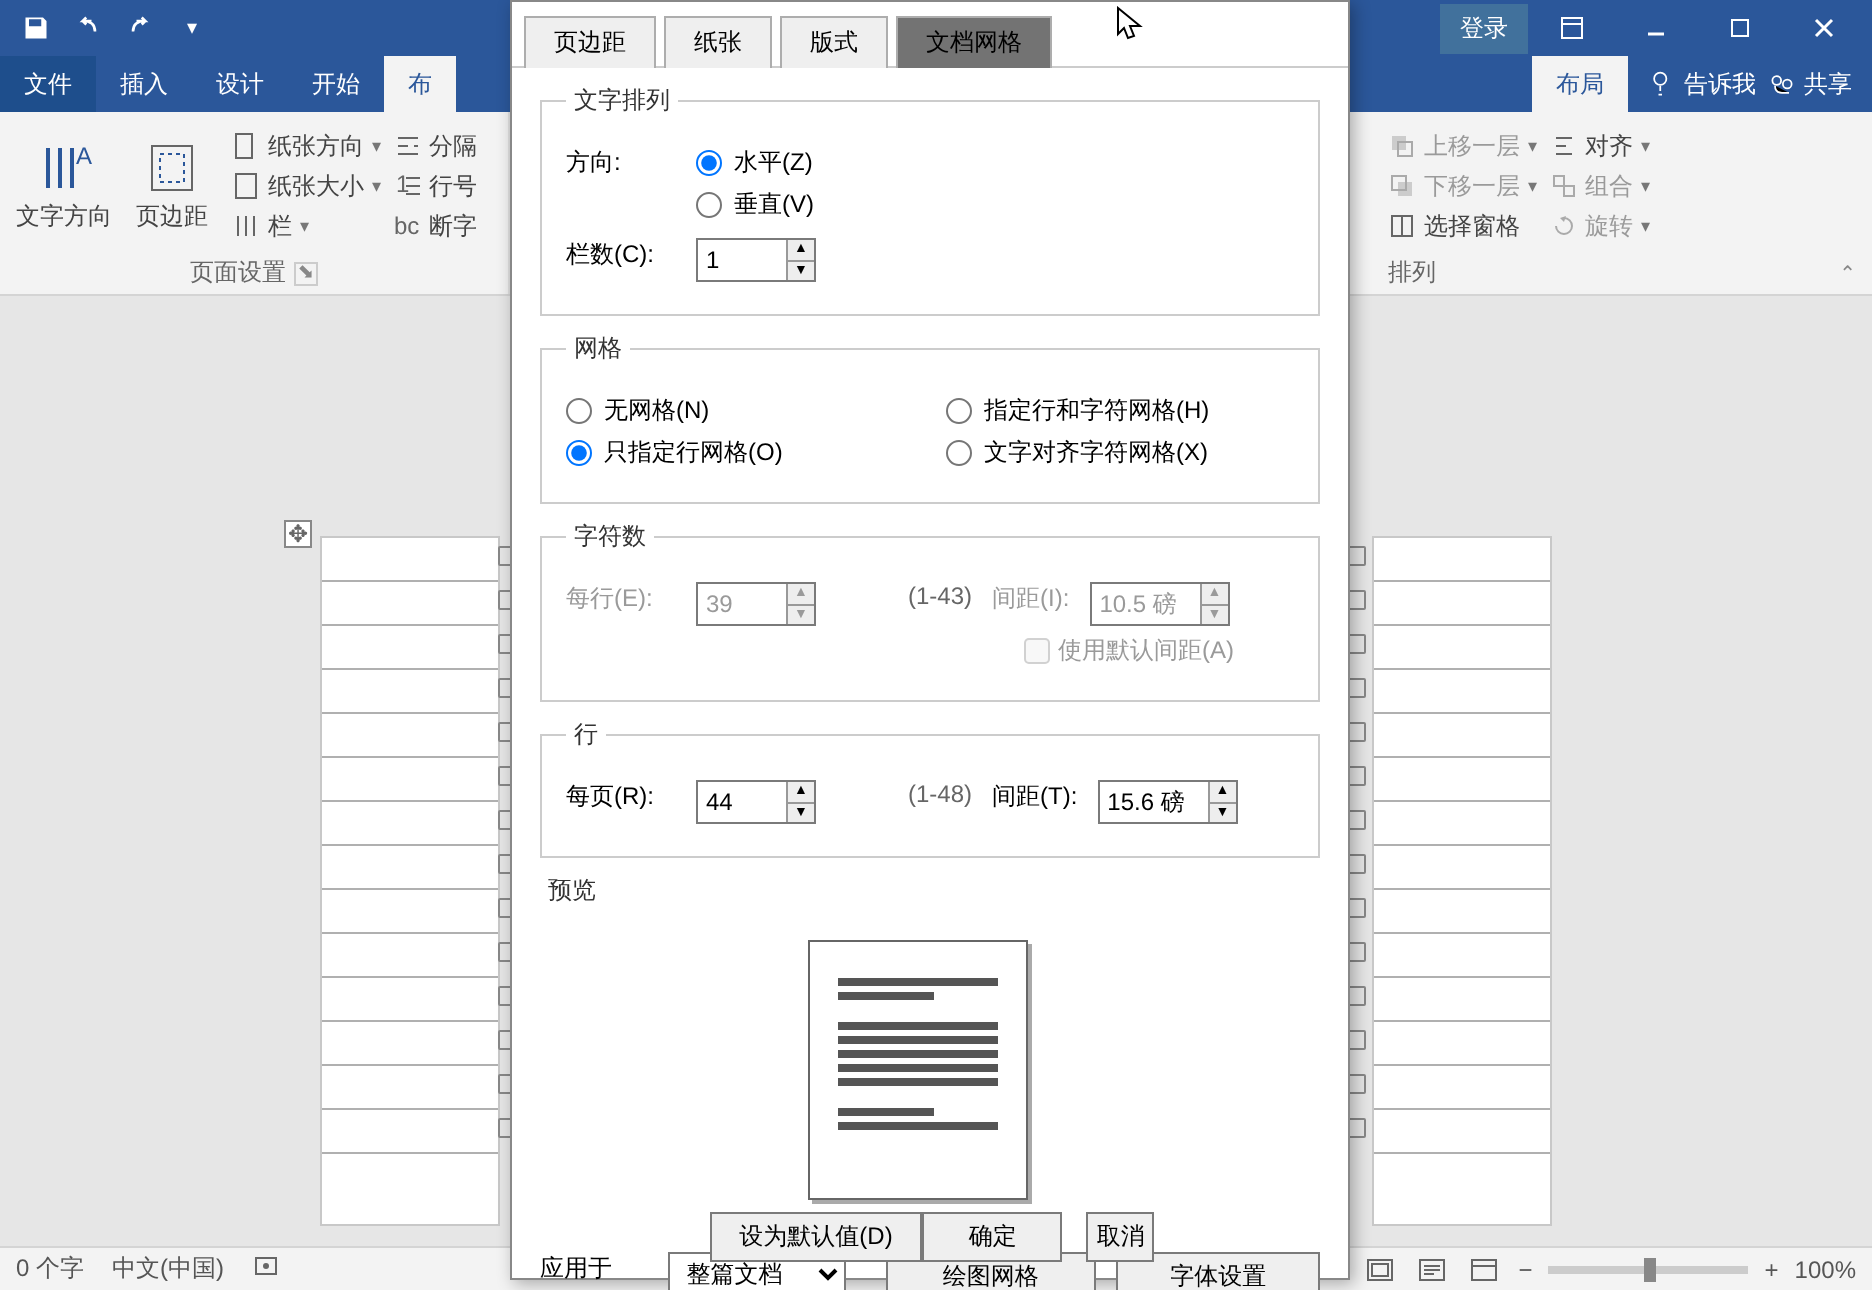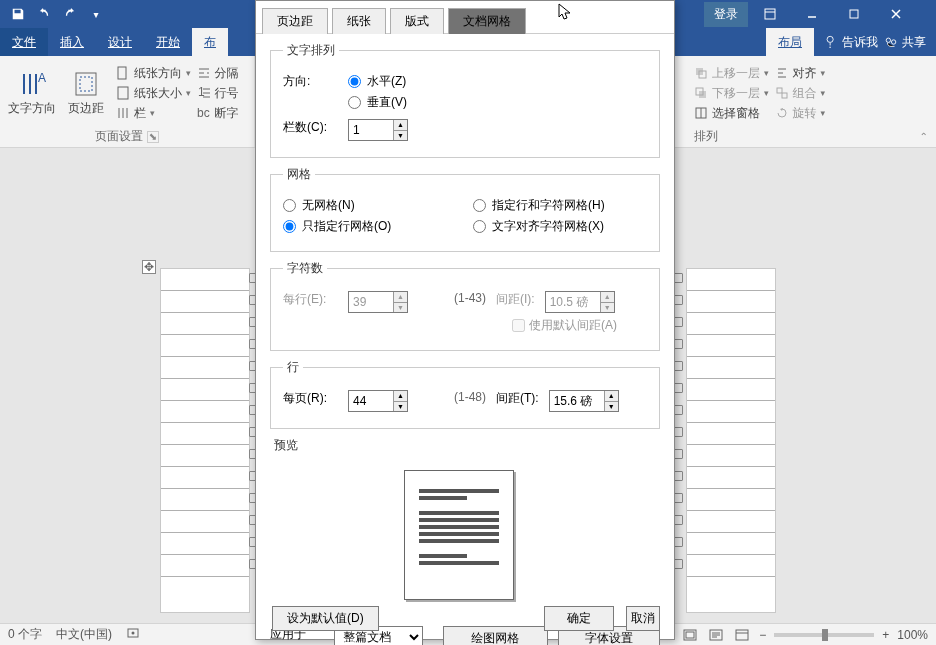--- a/index.html
+++ b/index.html
@@ -3,27 +3,27 @@
 <meta charset="utf-8">
 <style>
   * { box-sizing: border-box; margin: 0; padding: 0; font-family: "Microsoft YaHei", "Segoe UI", sans-serif; font-size: 12px; }
   body { width: 936px; height: 645px; overflow: hidden; background: #e6e6e6; position: relative; }
   
   
   .titlebar { background: #2b579a; height: 28px; display: flex; align-items: center; color: #fff; }
   .qat { display: flex; gap: 2px; padding: 0 6px; }
   .qat-btn { width: 24px; height: 24px; display: flex; align-items: center; justify-content: center; color: #fff; cursor: pointer; }
   .title-spacer { flex: 1; }
-  .title-right { display: flex; align-items: center; gap: 2px; padding-right: 20px; }
+  .title-right { display: flex; align-items: center; gap: 2px; padding-right: 4px; }
   .login-btn { background: #41719c; padding: 4px 10px; color:#fff; }
   .win-btn { width: 40px; height: 28px; display:flex; align-items:center; justify-content:center; color:#fff; }
   
   
   .ribbon-tabs { background: #2b579a; height: 28px; display: flex; align-items: stretch; color:#fff; }
-  .rtab { padding: 0 12px; display:flex; align-items:center; cursor:pointer;text-decoration:underline; }
+  .rtab { padding: 0 12px; display:flex; align-items:center; cursor:pointer; }
   .rtab.active { background:#f3f3f3; color:#2b579a; }
   .rtab.file { background:#1e4e8c; }
   .rtabs-right { margin-left:auto; display:flex; align-items:center; gap:6px; padding:0 10px; }
   .rtab-small { display:flex; align-items:center; gap:4px; font-size:12px; }
   
   
   .ribbon { background:#f3f3f3; height:92px; border-bottom:1px solid #d4d4d4; display:flex; }
   .rgroup { border-right:1px solid #e1e1e1; padding:4px 8px 2px 8px; display:flex; flex-direction:column; }
   .rgroup-body { flex:1; display:flex; gap:6px; }
   .rgroup-label { text-align:center; color:#666; font-size:11px; padding-top:2px; display:flex; justify-content:center; align-items:center; gap:4px;}
@@ -64,21 +64,21 @@
   .disabled { color:#9a9a9a;}
   .disabled input { background:#f5f5f5; color:#9a9a9a;}
   .chk { display:flex; align-items:center; gap:4px;}
   .preview { display:flex; justify-content:center; padding:6px 0;}
   .preview-page { width:110px; height:130px; border:1px solid #666; box-shadow:2px 2px 0 #aaa; padding:18px 14px;}
   .preview-page .pl { height:4px; background:#555; margin-bottom:3px;}
   .preview-page .pl.short { width:60%;}
   .preview-page .gap { height:8px;}
   select { height:22px; border:1px solid #7a7a7a; background:#fff; padding:0 4px;}
   .btn { border:1px solid #7a7a7a; background:#efefef; padding:3px 14px; cursor:pointer;}
-  .dlg-footer { position:absolute; bottom:8px; left:16px; right:14px; display:flex; justify-content:space-between; align-items:center;}
+  .dlg-footer { position:absolute; bottom:8px; left:16px; right:14px; display:flex; justify-content:center; align-items:center;}
   .dlg-footer-right { display:flex; gap:12px;}
   .cursor-arrow { position:absolute; pointer-events:none; }
   
   
   .statusbar { position:absolute; bottom:0; left:0; right:0; height:22px; background:#f3f3f3; border-top:1px solid #d4d4d4; display:flex; align-items:center; padding:0 8px; color:#555; gap:14px;}
   .status-right { margin-left:auto; display:flex; align-items:center; gap:8px;}
   .zoom-slider { width:100px; height:4px; background:#ccc; position:relative;}
   .zoom-thumb { position:absolute; top:-4px; left:48px; width:6px; height:12px; background:#888;}
   .view-btn { width:18px; height:16px; border:1px solid transparent; display:flex; align-items:center; justify-content:center; cursor:pointer;}
   

